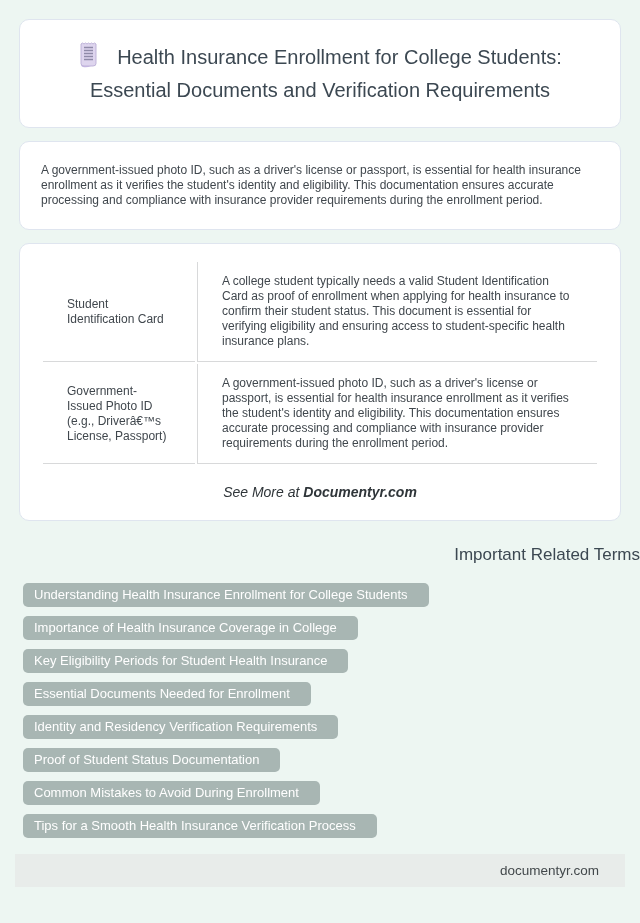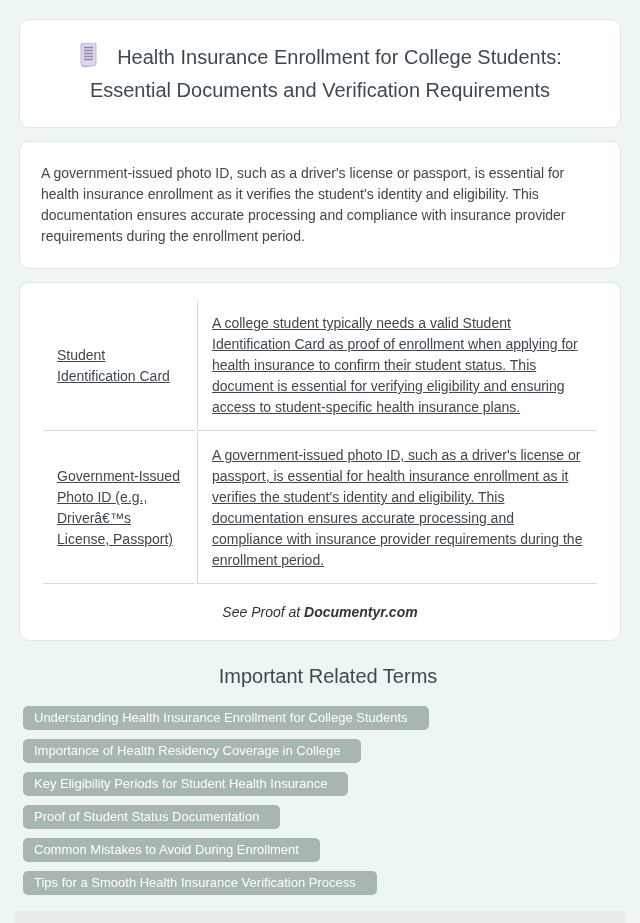--- a/index.html
+++ b/index.html
@@ -30,52 +30,51 @@
     margin: 0 auto;
   }
   .receipt-icon {
     display: inline-block;
     vertical-align: -4px;
     margin-right: 18px;
   }
   
   .summary-card { padding: 21px 21px; }
   .summary-card p, td {
-    font-size: 14px;
-    line-height: 21px;
+    font-size: 12px;
+    line-height: 15px;
     color: var(--text, #40474d);
   }
   
   .table-card { padding: 16px 21px 20px 21px; }
   table {
     width: 100%;
     border-collapse: separate;
     border-spacing: 2px;
     table-layout: fixed;
   }
   td {
     border-bottom: 1px solid var(--divider, #d8d9da);
-    padding: 12px 14px;
+    padding: 12px 24px;
     vertical-align: middle;
-    text-decoration: underline;
   }
   td.term { width: 152px; }
   td.desc { border-left: 1px solid var(--divider, #d8d9da); }
   .see-more {
     text-align: center;
     font-style: italic;
     font-size: 14px;
     color: #2f3539;
     margin-top: 18px;
   }
   .see-more strong { font-weight: 700; }
   
   .related-heading {
-    text-align: center;
-    font-size: 20px;
+    text-align: right;
+    font-size: 17px;
     font-weight: 400;
     color: var(--title, #3c4852);
     margin: 24px 0 18px 16px;
   }
   .tags { margin: 0 20px 0 23px; }
   .tag-row {
     display: flex;
     flex-wrap: wrap;
     gap: 9px 10px;
     margin-bottom: 9px;
@@ -136,34 +135,38 @@
           <td class="term">Student Identification Card</td>
           <td class="desc">A college student typically needs a valid Student Identification Card as proof of enrollment when applying for health insurance to confirm their student status. This document is essential for verifying eligibility and ensuring access to student-specific health insurance plans.</td>
         </tr>
         <tr>
           <td class="term">Government-Issued Photo ID (e.g., Driverâ€™s License, Passport)</td>
           <td class="desc">A government-issued photo ID, such as a driver's license or passport, is essential for health insurance enrollment as it verifies the student's identity and eligibility. This documentation ensures accurate processing and compliance with insurance provider requirements during the enrollment period.</td>
         </tr>
       </tbody>
     </table>
     <p class="see-more">
-      <span>See Proof at</span>
+      <span>See More at</span>
       <strong>Documentyr.com</strong>
     </p>
   </section>
 
   <h2 class="related-heading">Important Related Terms</h2>
 
   <div class="tags">
     <div class="tag-row">
       <span class="tag">Understanding Health Insurance Enrollment for College Students</span>
     </div>
     <div class="tag-row">
-      <span class="tag">Importance of Health Residency Coverage in College</span>
+      <span class="tag">Importance of Health Insurance Coverage in College</span>
       <span class="tag">Key Eligibility Periods for Student Health Insurance</span>
+    </div>
+    <div class="tag-row">
+      <span class="tag">Essential Documents Needed for Enrollment</span>
+      <span class="tag">Identity and Residency Verification Requirements</span>
     </div>
     <div class="tag-row">
       <span class="tag">Proof of Student Status Documentation</span>
     </div>
     <div class="tag-row">
       <span class="tag">Common Mistakes to Avoid During Enrollment</span>
     </div>
     <div class="tag-row">
       <span class="tag">Tips for a Smooth Health Insurance Verification Process</span>
     </div>

